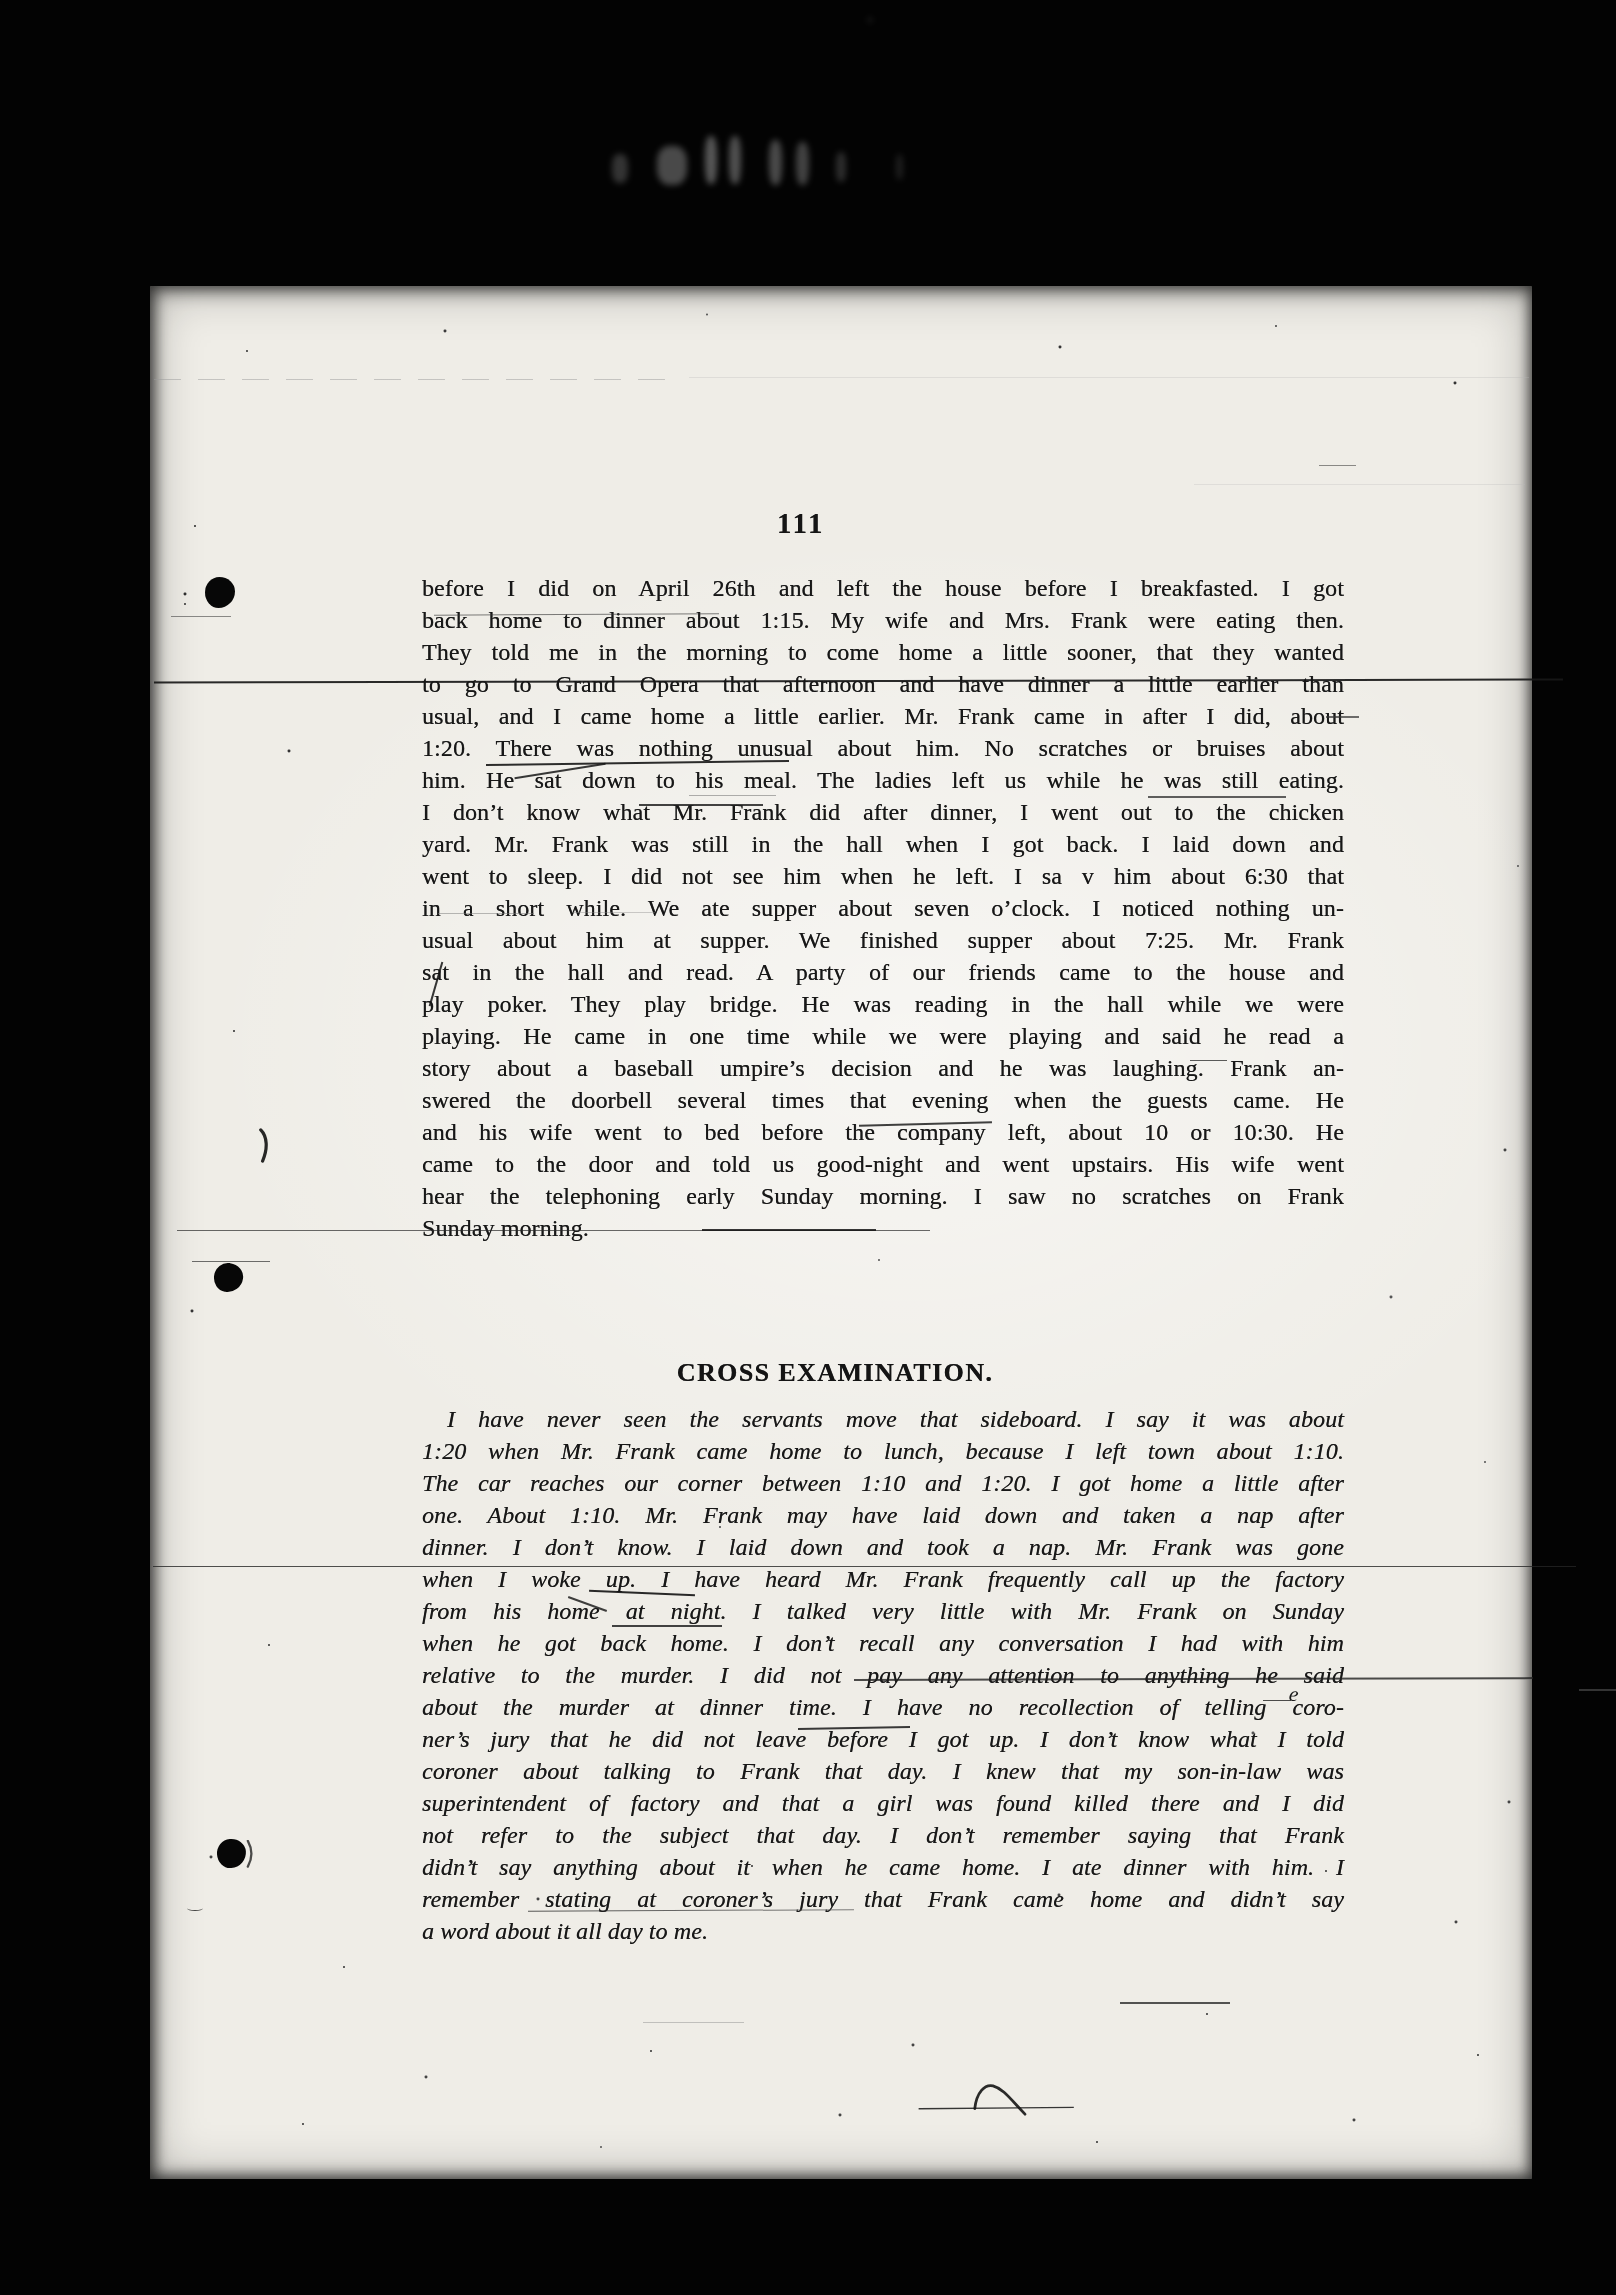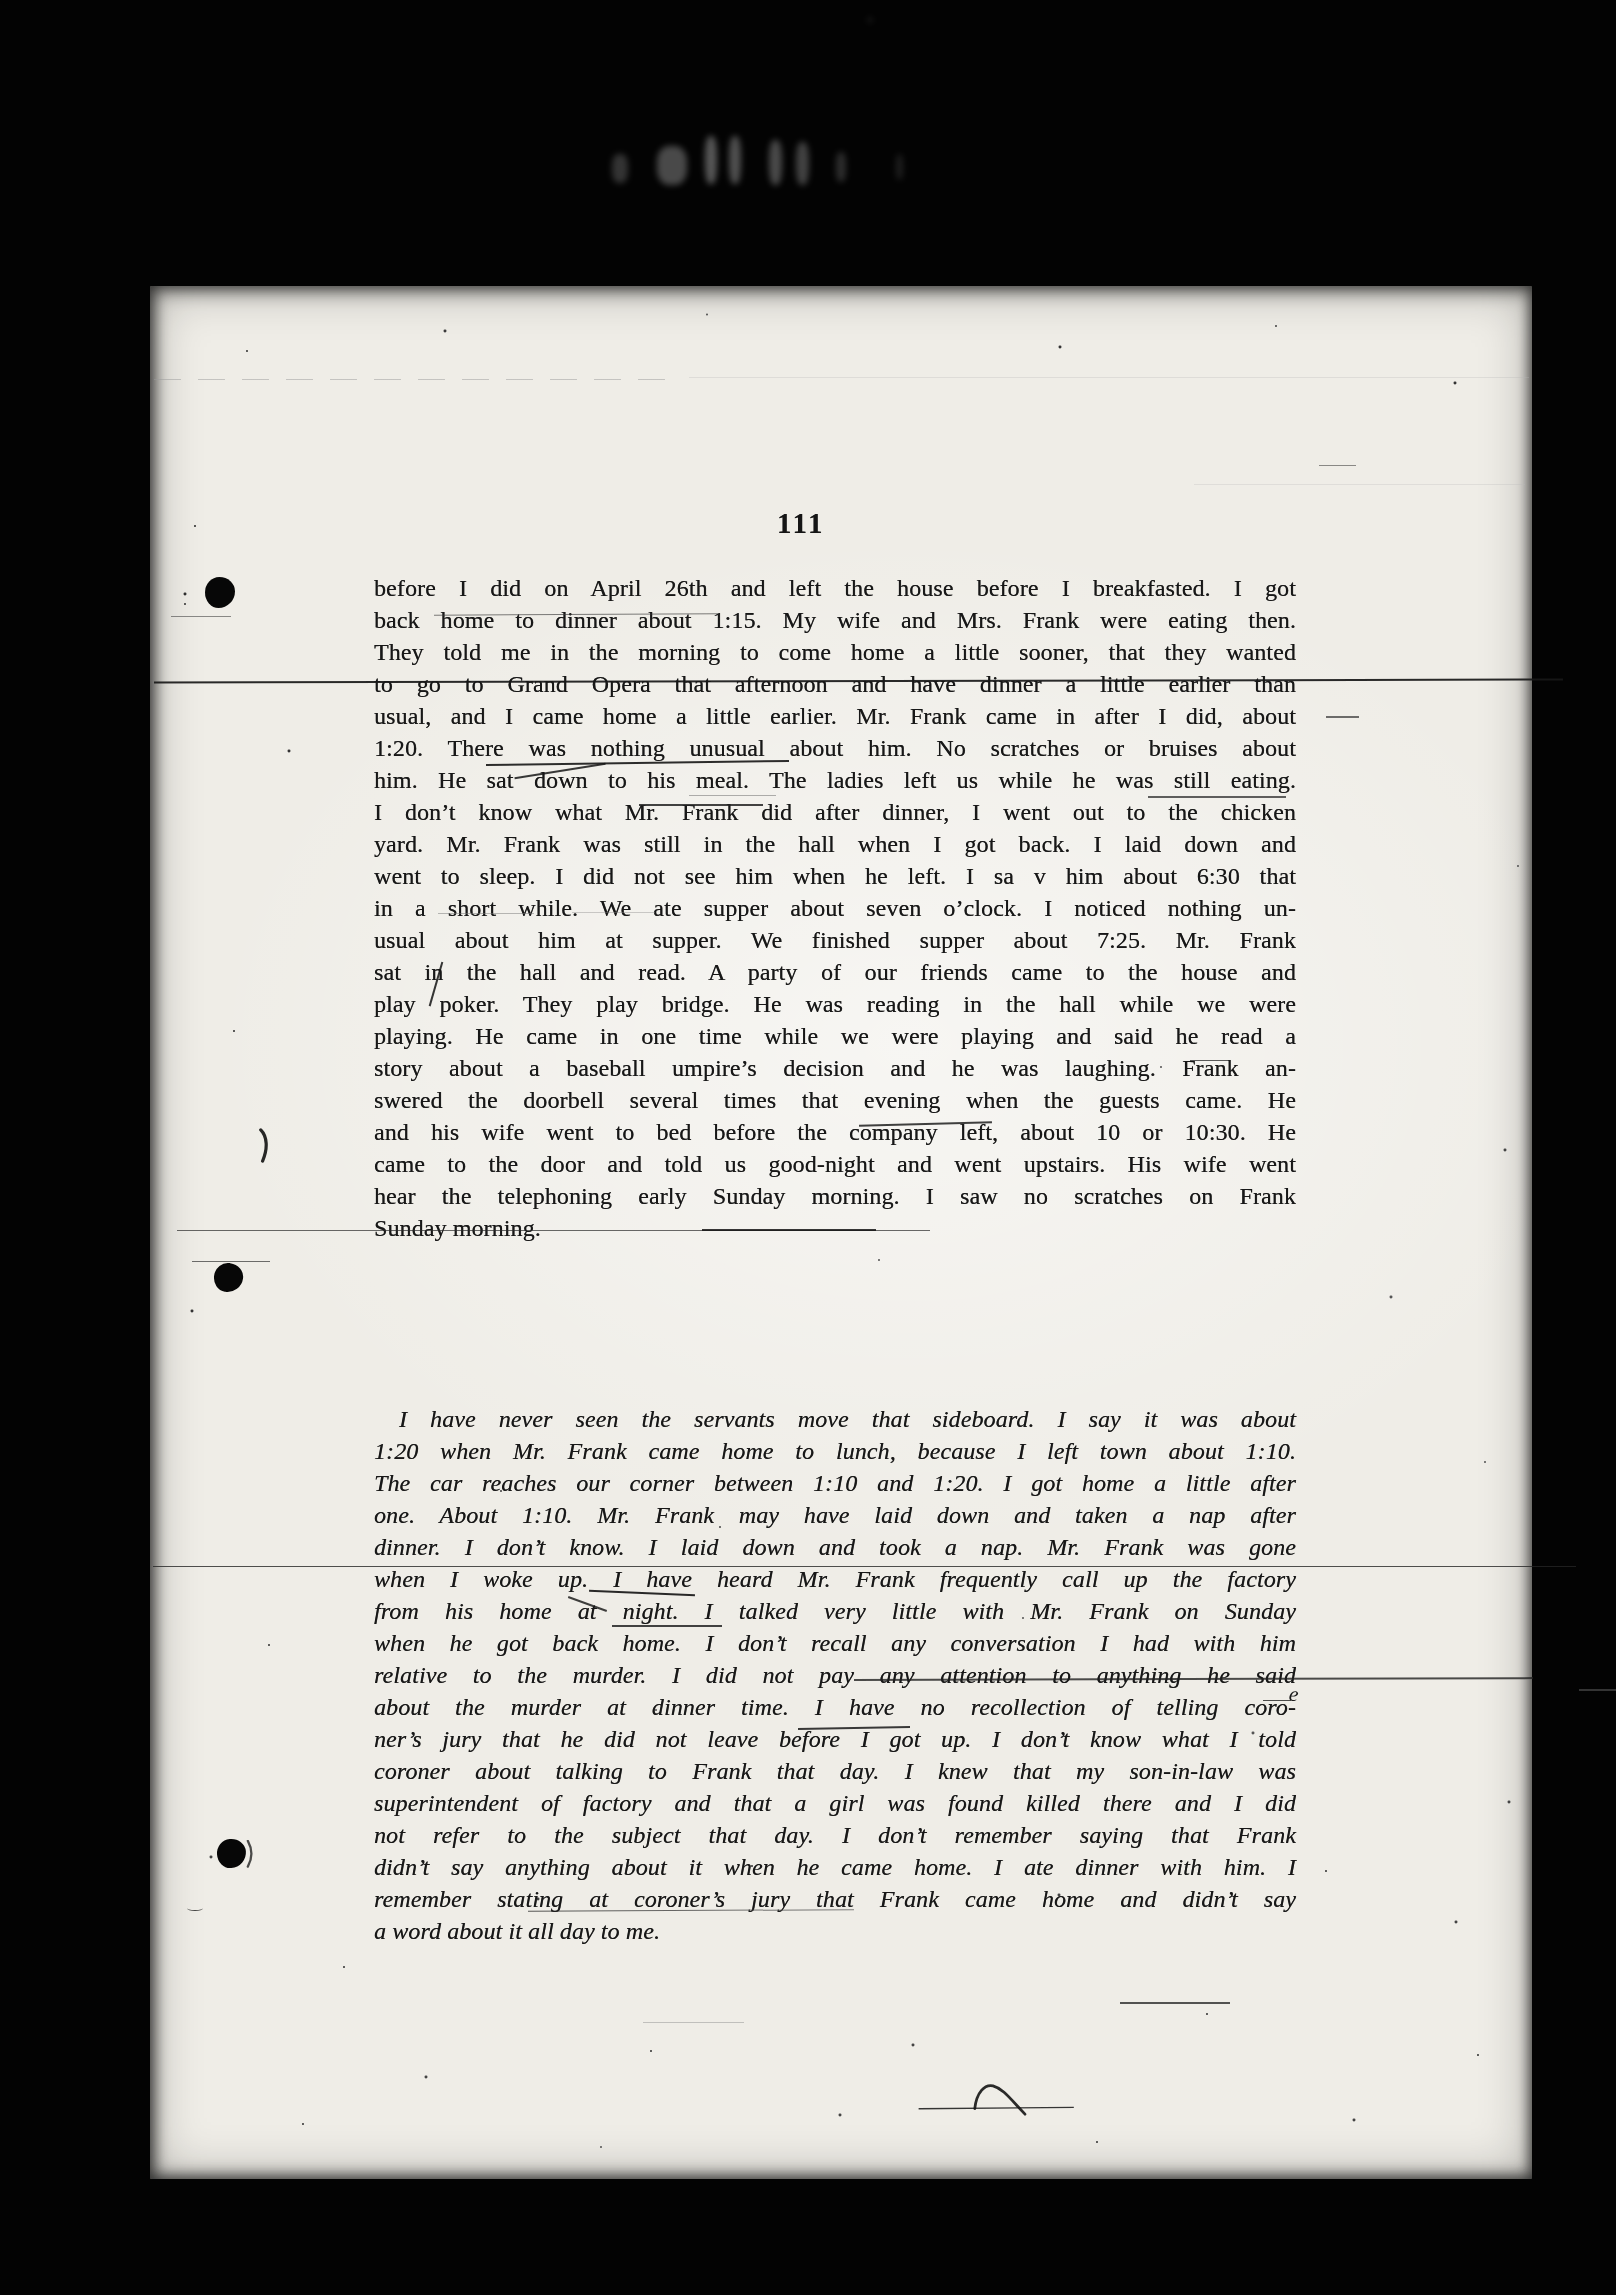--- a/index.html
+++ b/index.html
@@ -29,21 +29,21 @@
       1056px 1727px 0 0 #333, 762px 1758px 0 0.5px #444, 500px 1764px 0 0 #333,
       275px 1790px 0 0.5px #444, 152px 1837px 0 0 #333, 450px 1860px 0 0 #555,
       689px 1828px 0 0.5px #444, 946px 1855px 0 0 #333, 1203px 1833px 0 0.5px #444,
       1327px 1768px 0 0 #333, 1358px 1515px 0 0.5px #444, 1334px 1175px 0 0 #555,
       1354px 863px 0 0.5px #444, 1367px 579px 0 0 #555, 350px 1204px 0 0 #444,
       569px 1240px 0 0 #4a4a4a, 34px 307px 0 0.5px #2d2d2d, 34px 317px 0 0 #333,
       728px 973px 0 0 #555, 1010px 780px 0 0 #555, 1240px 1010px 0 0.5px #555,
       872px 1331px 0 0 #555, 505px 1423px 0 0 #555, 1102px 1446px 0 0.5px #555;}
 
   
-  .textblock{position:absolute;width:922px;}
+  .textblock{position:absolute;width:922px;margin-left:48px;}
   .line{text-align:justify;text-align-last:justify;height:32px;line-height:32px;
         font-size:24px;color:#171717;letter-spacing:0.1px;
         text-shadow:0.2px 0.3px 0.3px rgba(25,25,25,.75);}
   .textblock .line:last-child{text-align-last:left;}
   .para1{left:374px;top:572px;}
   .para2{left:374px;top:1403px;font-style:italic;}
   .para2 .line:first-child{text-indent:25px;}
   .heading{position:absolute;left:374px;top:1358px;width:922px;text-align:center;
            font-size:26px;font-weight:bold;letter-spacing:1.4px;color:#141414;
            text-shadow:0.3px 0.3px 0.4px rgba(20,20,20,.8);}
@@ -102,20 +102,21 @@
       <div class="line" style="">play poker.  They play bridge.  He was reading in the hall while we were</div>
       <div class="line" style="">playing.  He came in one time while we were playing and said he read a</div>
       <div class="line" style="">story about a baseball umpire’s decision and he was laughing.  Frank an-</div>
       <div class="line" style="">swered the doorbell several times that evening when the guests came.  He</div>
       <div class="line" style="">and his wife went to bed before the company left, about 10 or 10:30.  He</div>
       <div class="line" style="">came to the door and told us good-night and went upstairs.  His wife went</div>
       <div class="line" style="">hear the telephoning early Sunday morning.  I saw no scratches on Frank</div>
       <div class="line" style="">Sunday morning.</div>
     </div>
 
+  <div class="heading">CROSS EXAMINATION.</div>
 
   <div class="textblock para2">
 
   <div class="line" style="">I have never seen the servants move that sideboard.  I say it was about</div>
       <div class="line" style="">1:20 when Mr. Frank came home to lunch, because I left town about 1:10.</div>
       <div class="line" style="">The car reaches our corner between 1:10 and 1:20.  I got home a little after</div>
       <div class="line" style="">one.  About 1:10.  Mr. Frank may have laid down and taken a nap after</div>
       <div class="line" style="">dinner.  I don’t know.  I laid down and took a nap.  Mr. Frank was gone</div>
       <div class="line" style="">when I woke up.  I have heard Mr. Frank frequently call up the factory</div>
       <div class="line" style="">from his home at night.  I talked very little with Mr. Frank on Sunday</div>

